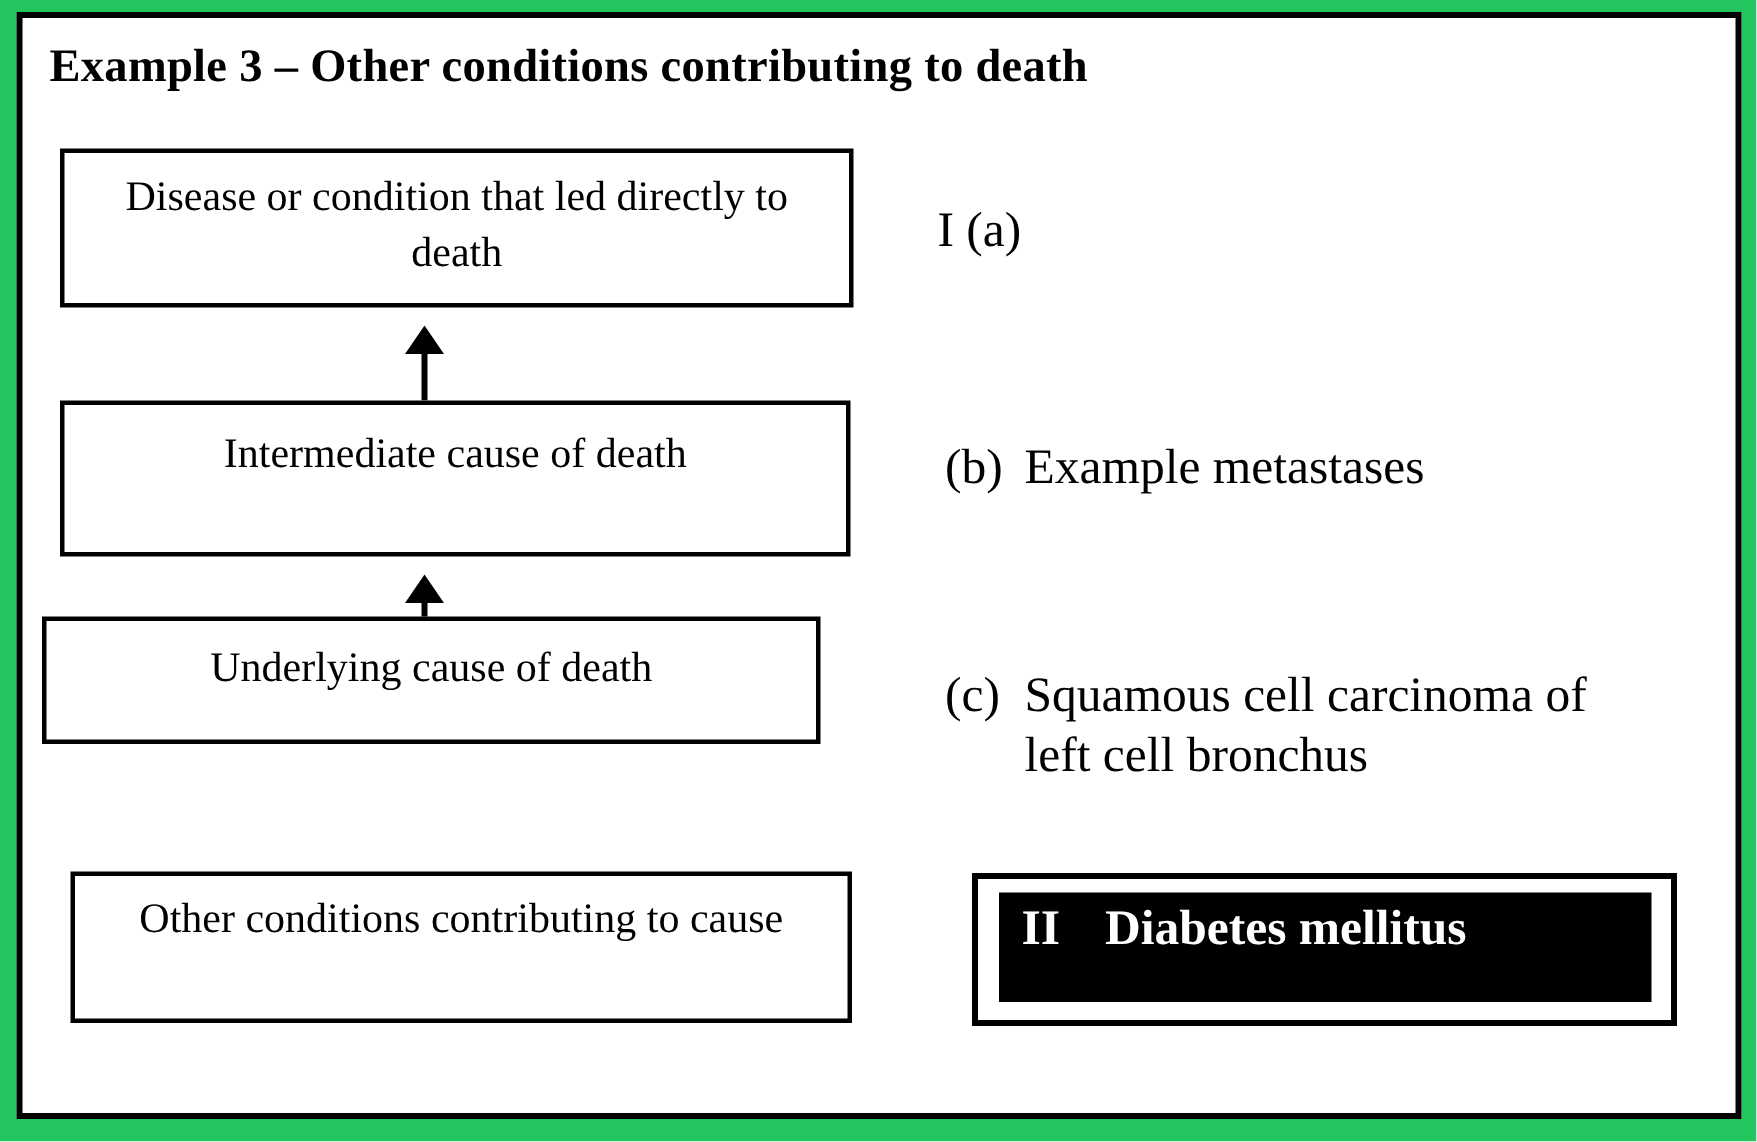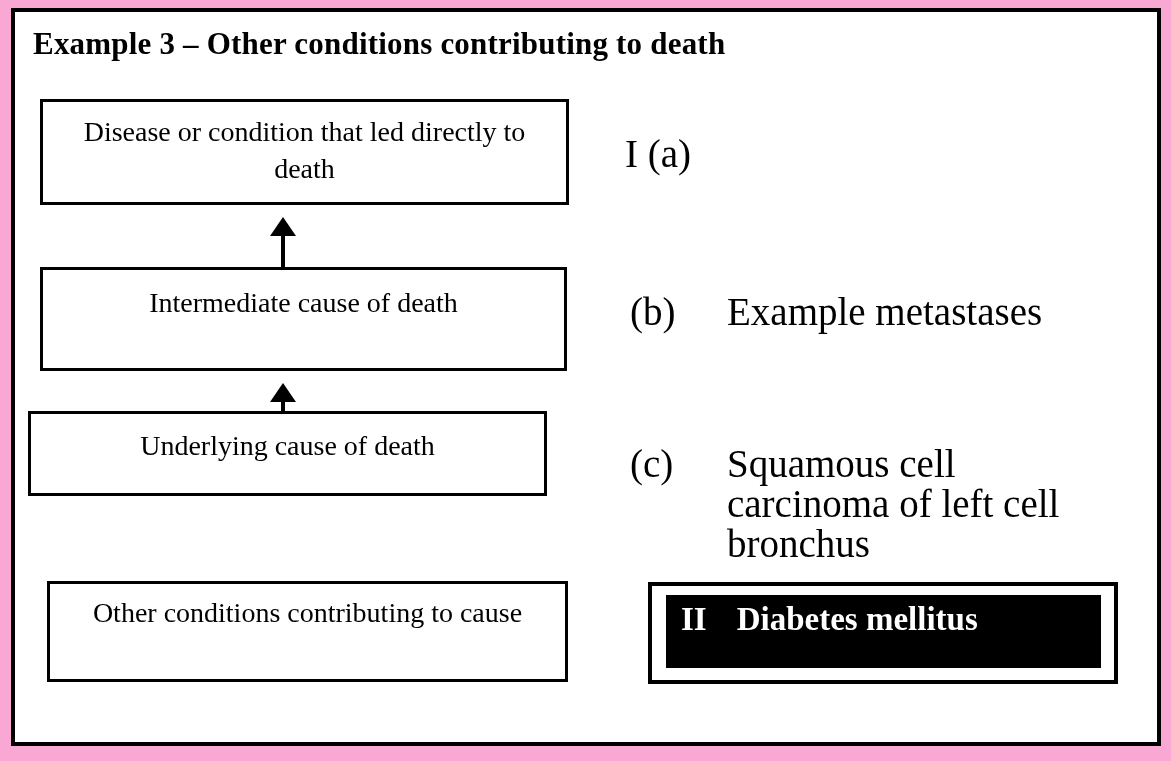--- a/index.html
+++ b/index.html
@@ -4,21 +4,21 @@
 <style>
   html, body {
     margin: 0;
     padding: 0;
     background: #ffffff;
   }
   .canvas {
     position: relative;
     width: 1171px;
     height: 761px;
-    background: #f9a8d4;
+    background: #22c55e;
     font-family: "Liberation Serif", "DejaVu Serif", serif;
     color: #000000;
     overflow: hidden;
   }
   .frame {
     position: absolute;
     left: 11px;
     top: 8px;
     width: 1142px;
     height: 730px;
@@ -66,23 +66,22 @@
   }
   .arrow-up .stem {
     width: 4px;
     flex: 1;
     background: #000000;
   }
 
   .cert-entry {
     position: absolute;
     display: flex;
-    font-size: 39px;
+    font-size: 33px;
     line-height: 40px;
-    gap: 44px;
   }
   .cert-entry .marker {
     flex-shrink: 0;
     white-space: nowrap;
   }
   .entry-a { left: 625px; top: 134px; width: 500px; }
   .entry-a .marker { width: 58px; }
   .entry-b { left: 630px; top: 292px; width: 500px; }
   .entry-b .marker { width: 53px; }
   .entry-c { left: 630px; top: 444px; width: 460px; }

